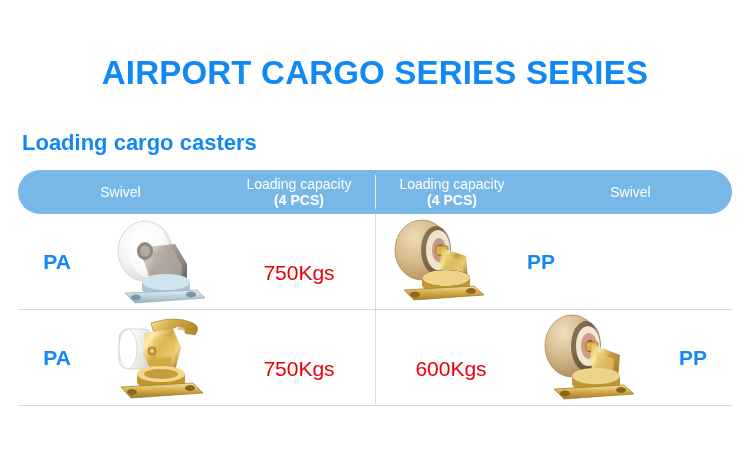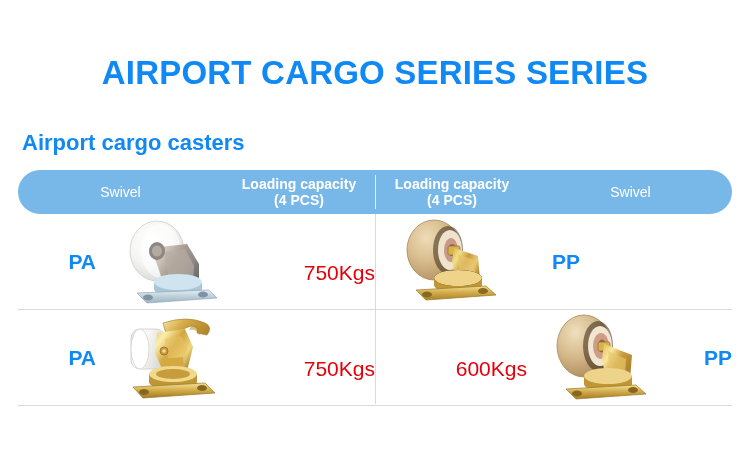--- a/index.html
+++ b/index.html
@@ -76,40 +76,40 @@
   .th-swivel { width: 205px; }
   .th-cap    { width: 152px; }
   .th-sep {
     width: 1px;
     height: 34px;
     align-self: center;
     background: #ffffff;
     opacity: 0.75;
     flex: 0 0 auto;
   }
-  .cap-line1 { font-weight: bold; display: block; }
+  .cap-line1 { font-weight: normal; display: block; }
   .cap-line2 { font-weight: bold; display: block; }
 
   .tbody {
     position: relative;
   }
   .row {
     position: relative;
     display: flex;
     height: 95px;
     border-bottom: 1px solid #d9d9d9;
   }
   .row:last-child { border-bottom: 1px solid #d9d9d9; }
 
   .cell {
     flex: 0 0 auto;
     height: 95px;
     display: flex;
     align-items: center;
-    justify-content: flex-end;
+    justify-content: center;
     box-sizing: border-box;
     position: relative;
   }
   .cell-mat   { width: 78px; }
   .cell-img   { width: 127px; }
   .cell-cap   { width: 152px; }
   .cell-mat-r { width: 78px; }
 
   .mat-label {
     color: #1189f5;
@@ -138,21 +138,21 @@
 
   .caster-svg { display: block; }
 </style>
 </head>
 <body>
 
 <div class="page">
 
   <div class="main-title">AIRPORT CARGO SERIES SERIES</div>
 
-  <div class="sub-title">Airport cargo casters</div>
+  <div class="sub-title">Loading cargo casters</div>
 
   <div class="table">
 
     <div class="thead">
       <div class="th th-swivel">
         <span>Swivel</span>
       </div>
       <div class="th th-cap">
         <span>
           <span class="cap-line1">Loading capacity</span>

